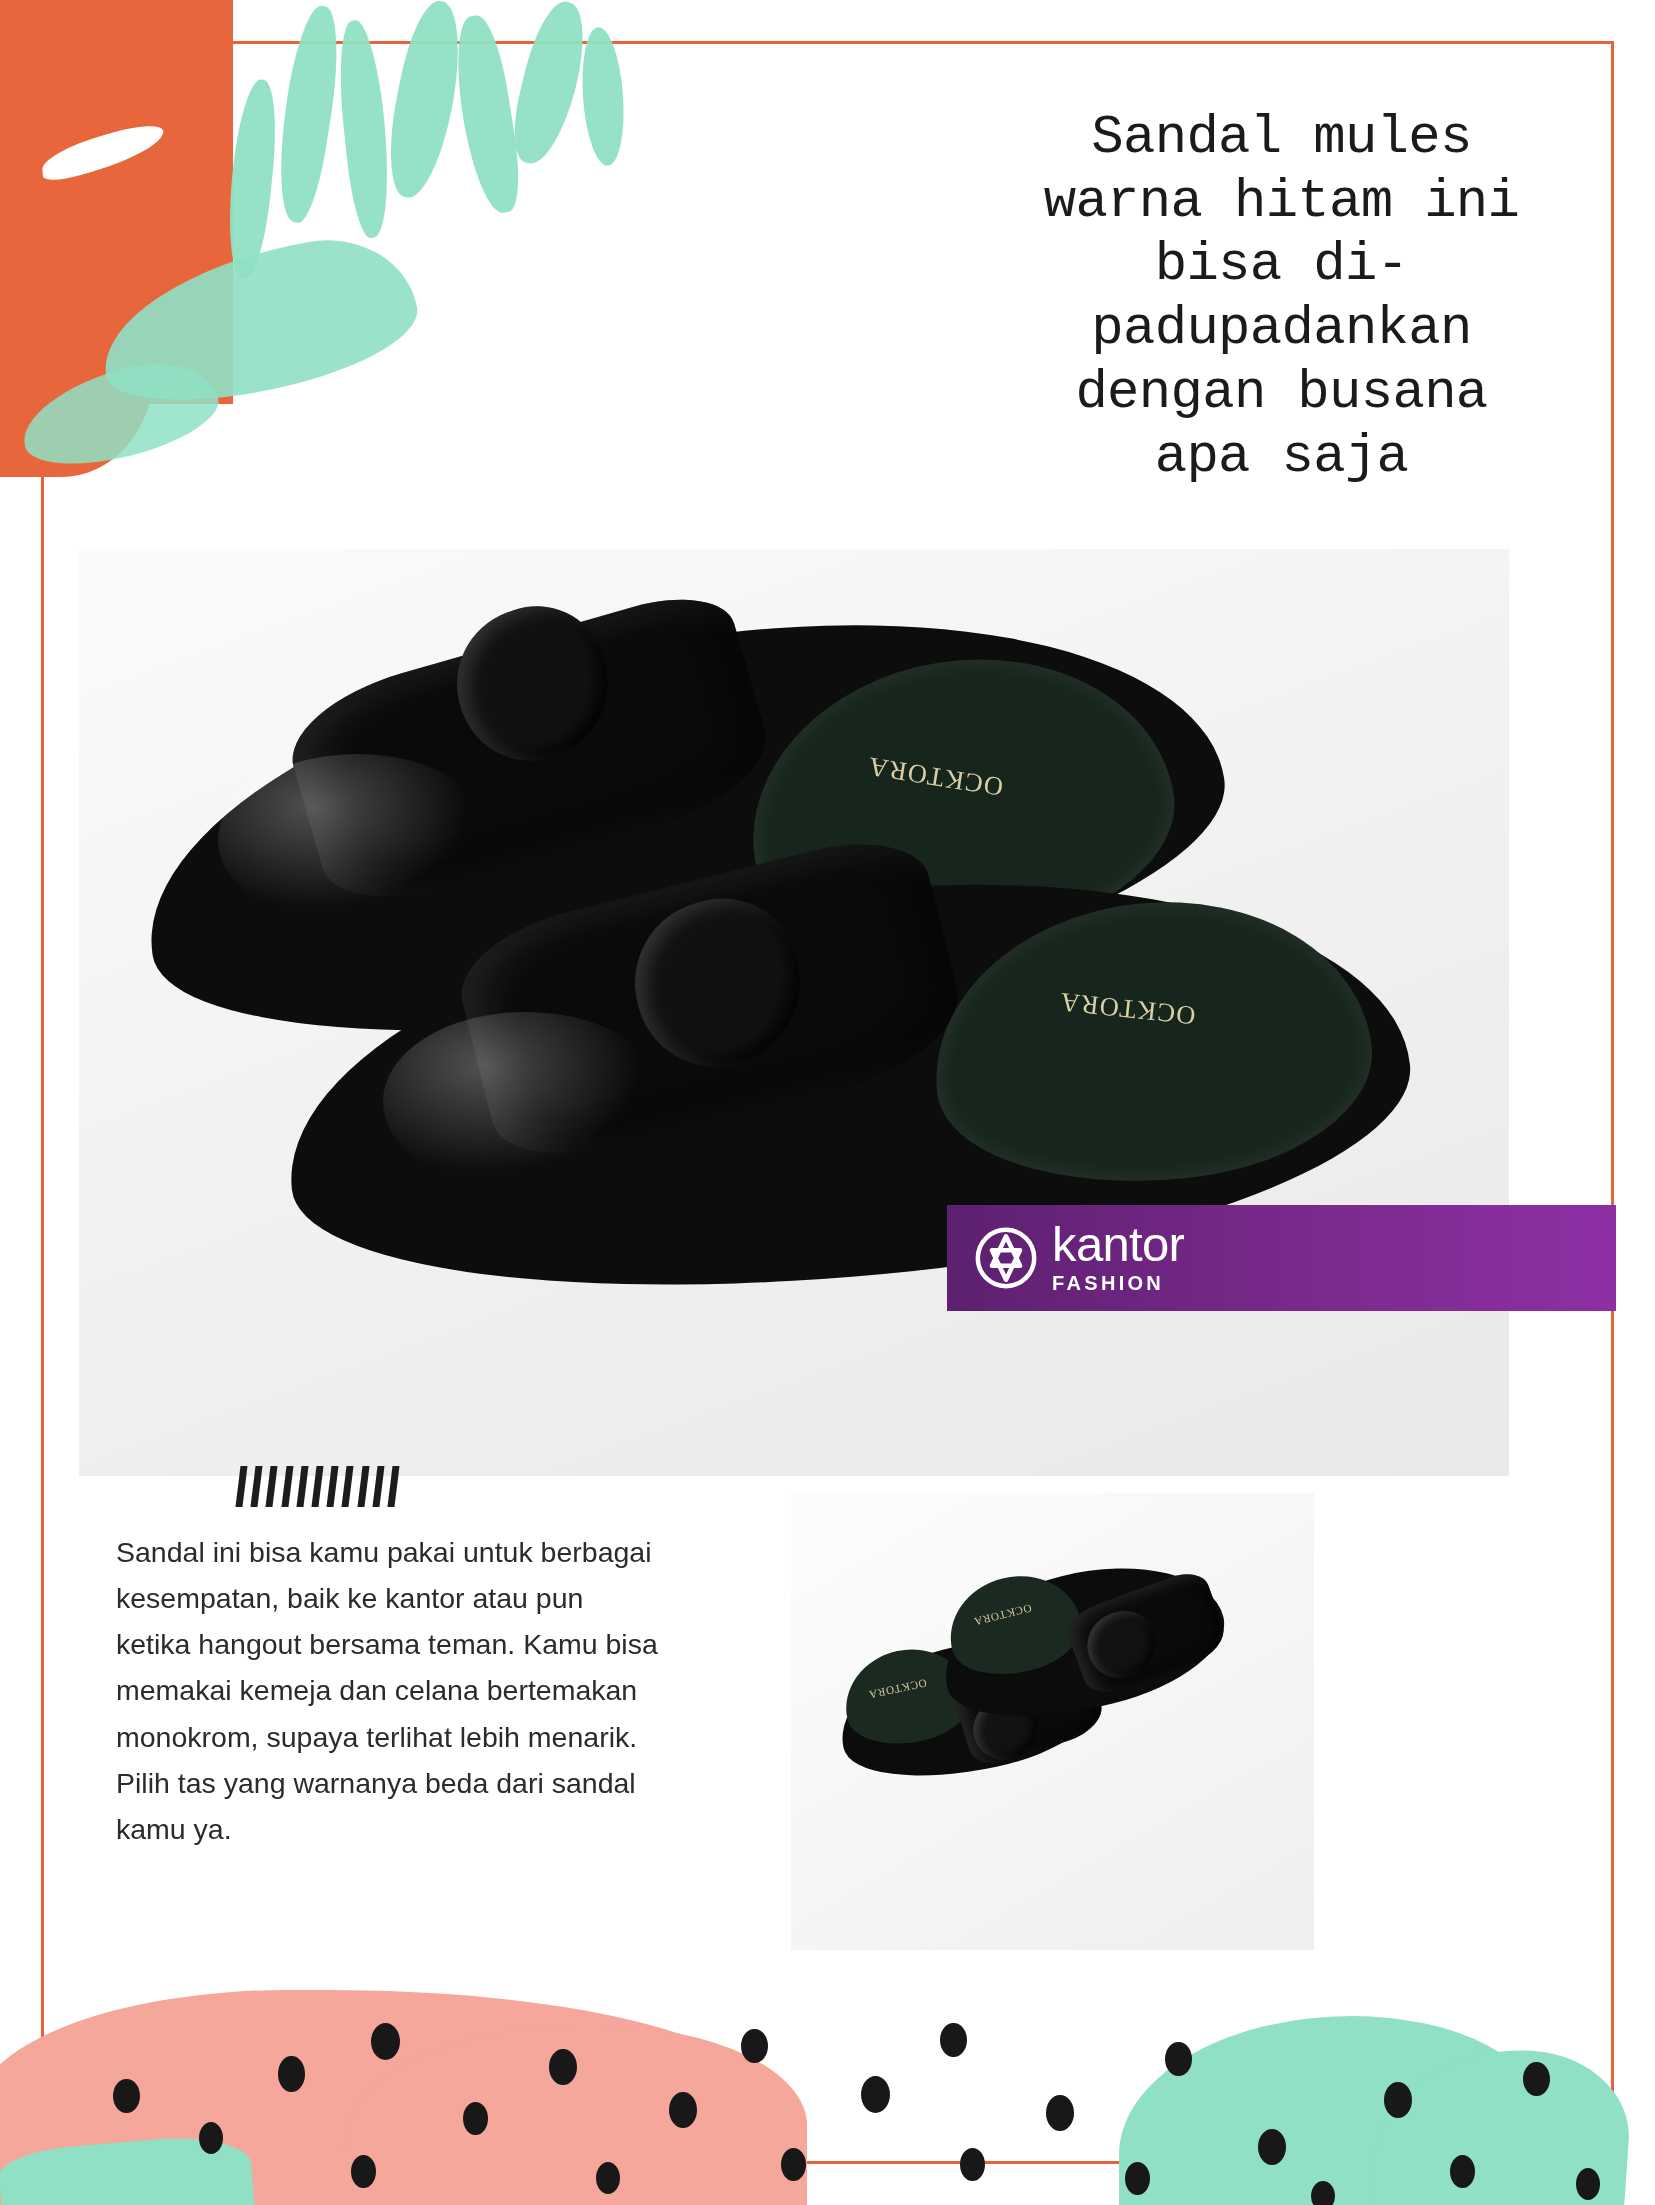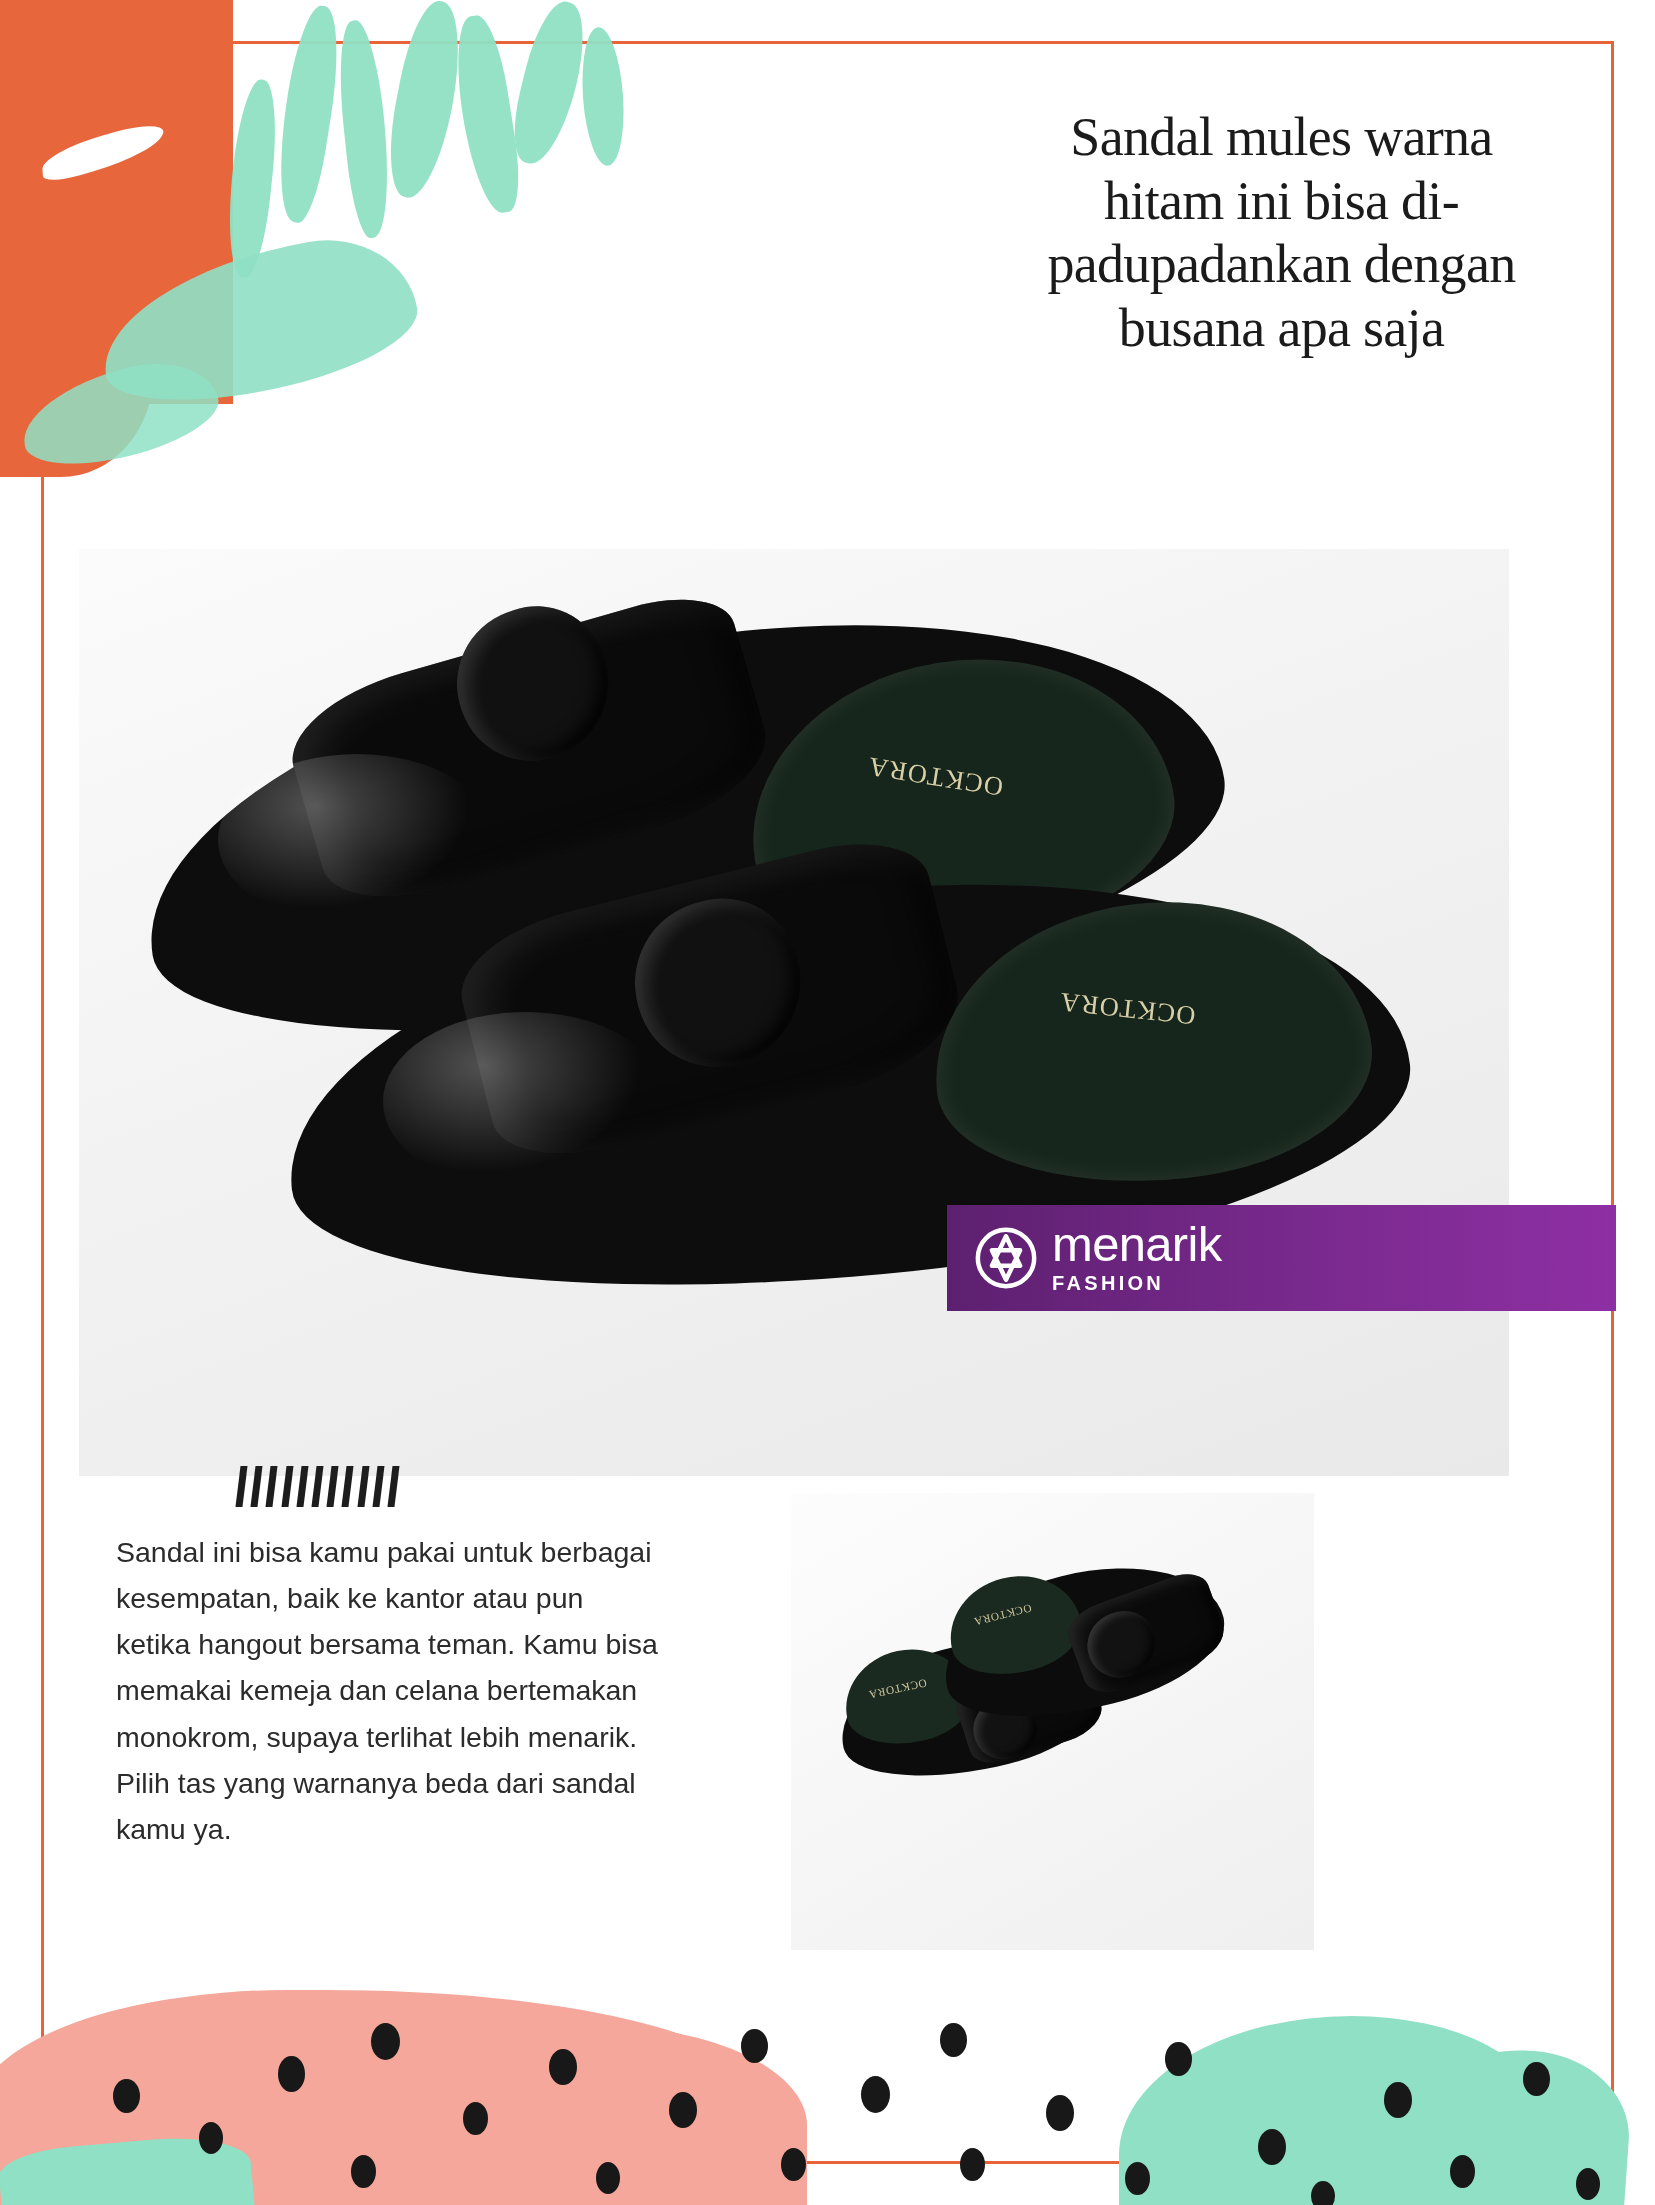--- a/index.html
+++ b/index.html
@@ -83,21 +83,21 @@
     transform: rotate(-14deg);
   }
 
   
   .headline {
     position: absolute;
     left: 1033px;
     top: 106px;
     width: 497px;
     text-align: center;
-    font-family: Liberation Serif, serif;
+    font-family: Liberation Mono, monospace;
     font-size: 54px;
     line-height: 1.18;
     color: #1b1b1b;
     letter-spacing: -0.7px;
   }
 
   
   .hero {
     position: absolute;
     left: 79px;
@@ -383,21 +383,21 @@
 
   <div class="watermark">
     <div class="wm-mark">
       <svg viewBox="0 0 100 100" width="64" height="64" aria-hidden="true">
         <circle cx="50" cy="50" r="44" fill="none" stroke="#ffffff" stroke-width="7"></circle>
         <path d="M50 16 L72 62 L28 62 Z" fill="none" stroke="#ffffff" stroke-width="7" stroke-linejoin="round"></path>
         <path d="M50 84 L28 38 L72 38 Z" fill="none" stroke="#ffffff" stroke-width="7" stroke-linejoin="round"></path>
       </svg>
     </div>
     <div class="wm-text">
-      <div class="wm-name">menarik</div>
+      <div class="wm-name">kantor</div>
       <div class="wm-sub">FASHION</div>
     </div>
   </div>
 
   <div class="bars">
     <i></i>
     <i></i>
     <i></i>
     <i></i>
     <i></i>

